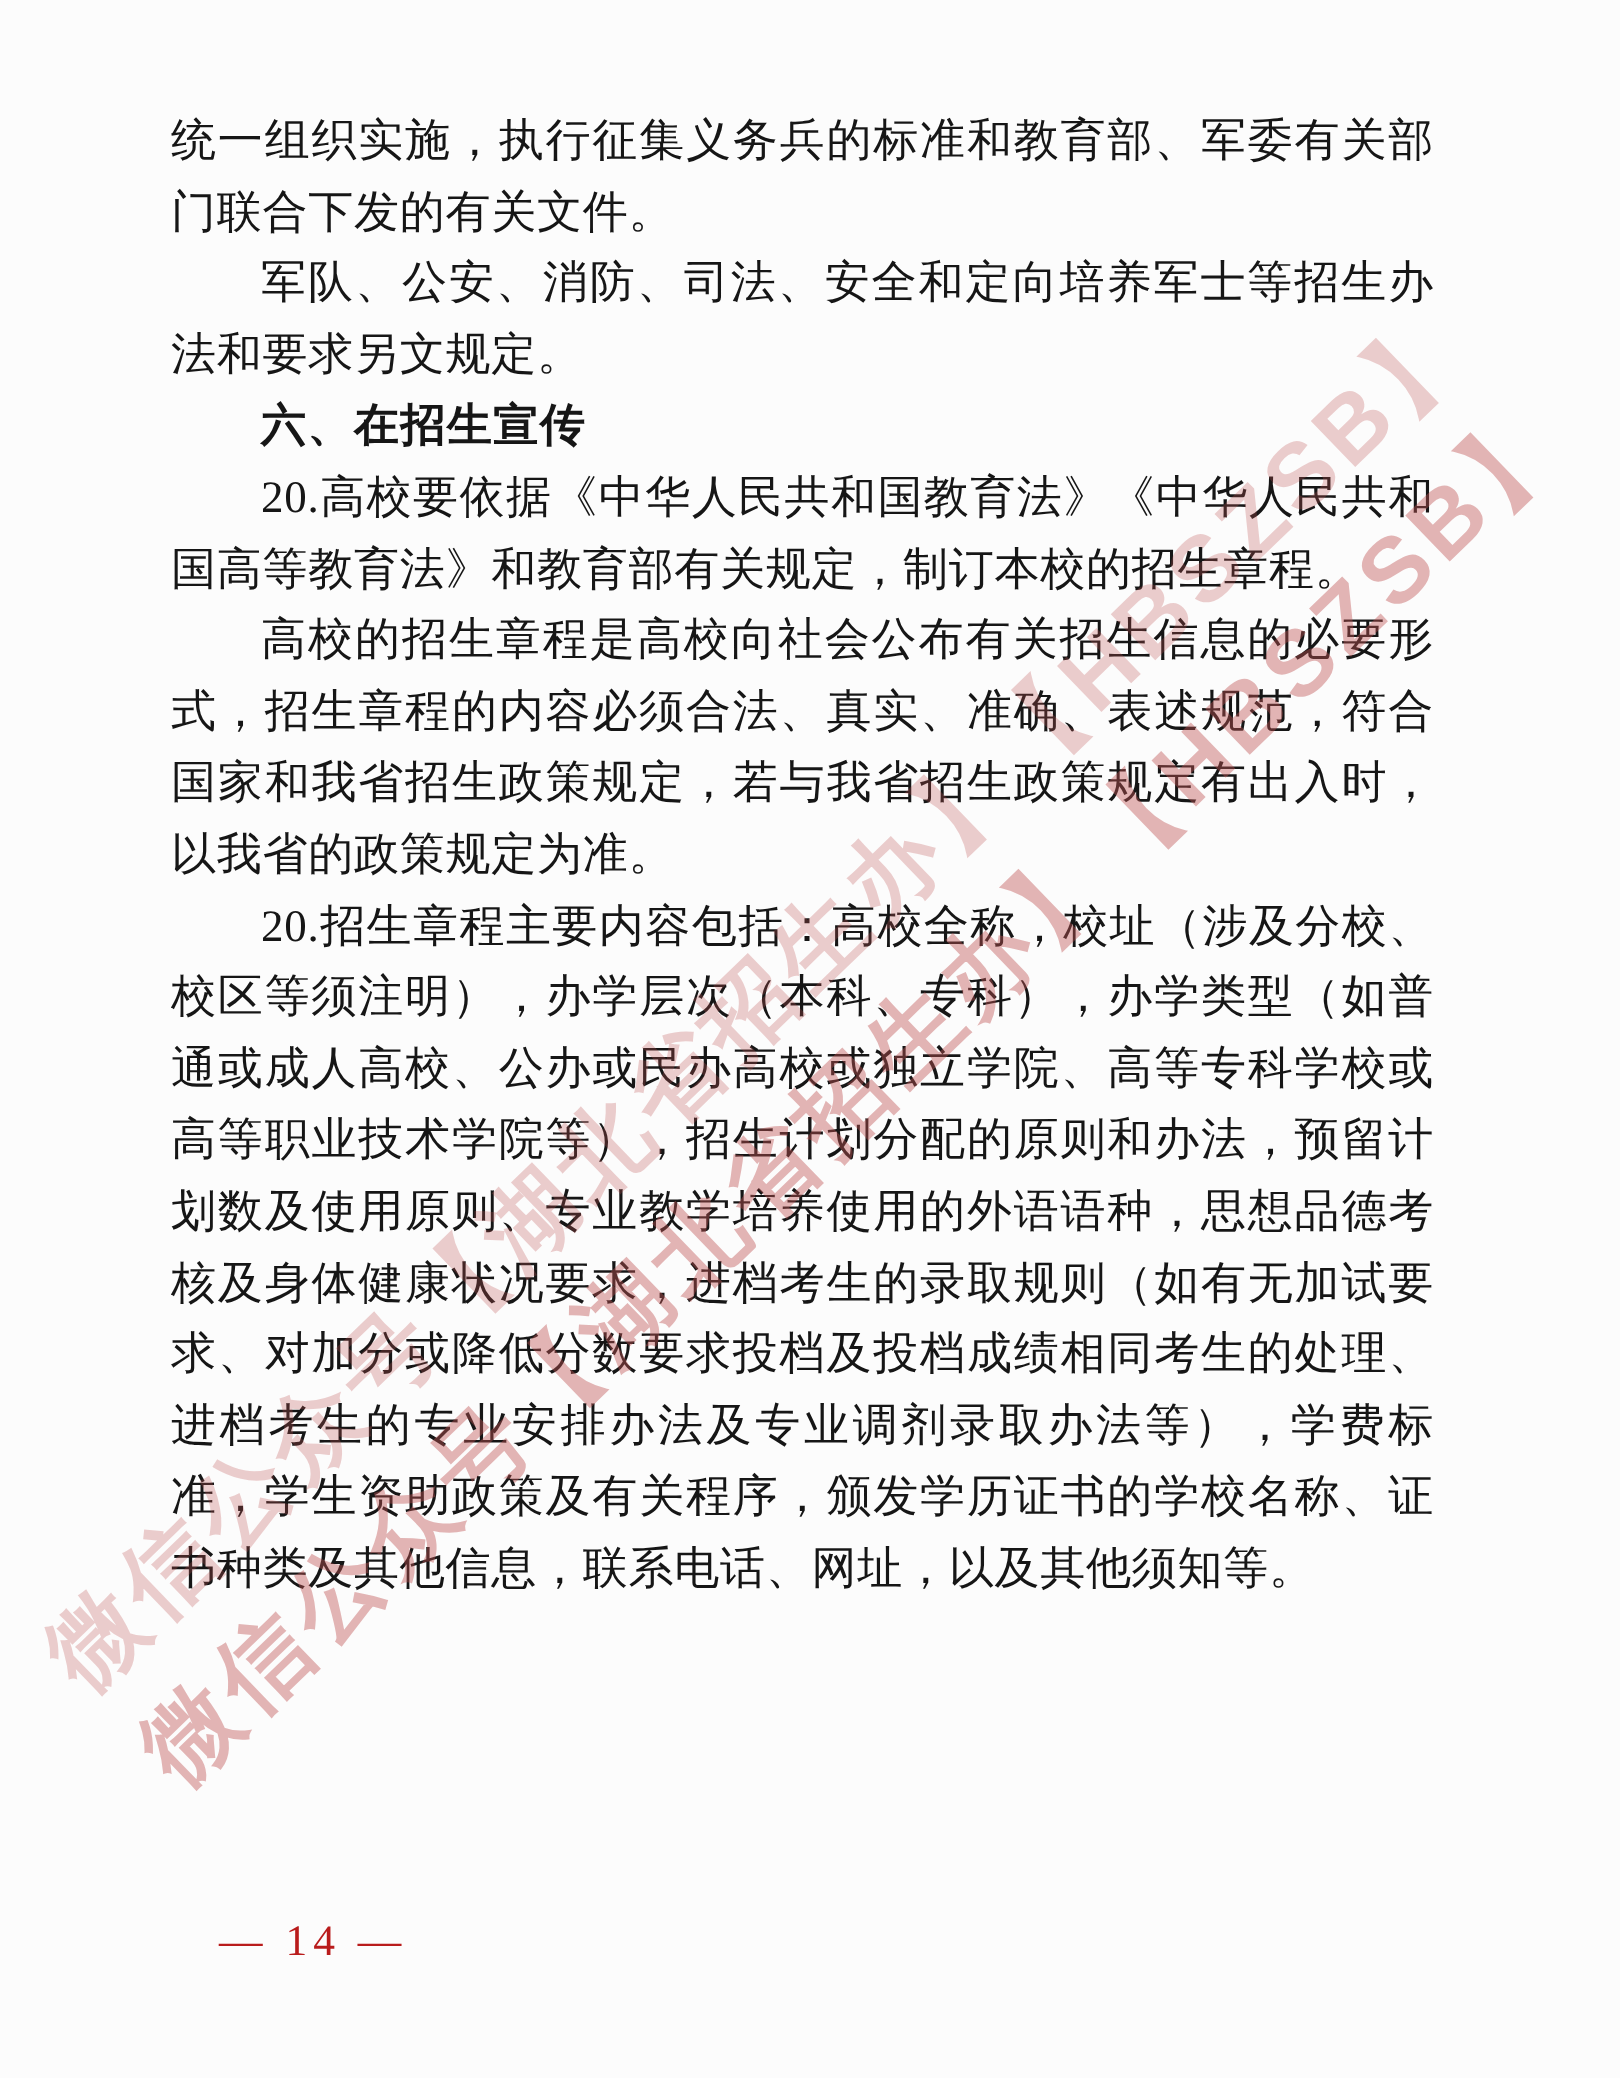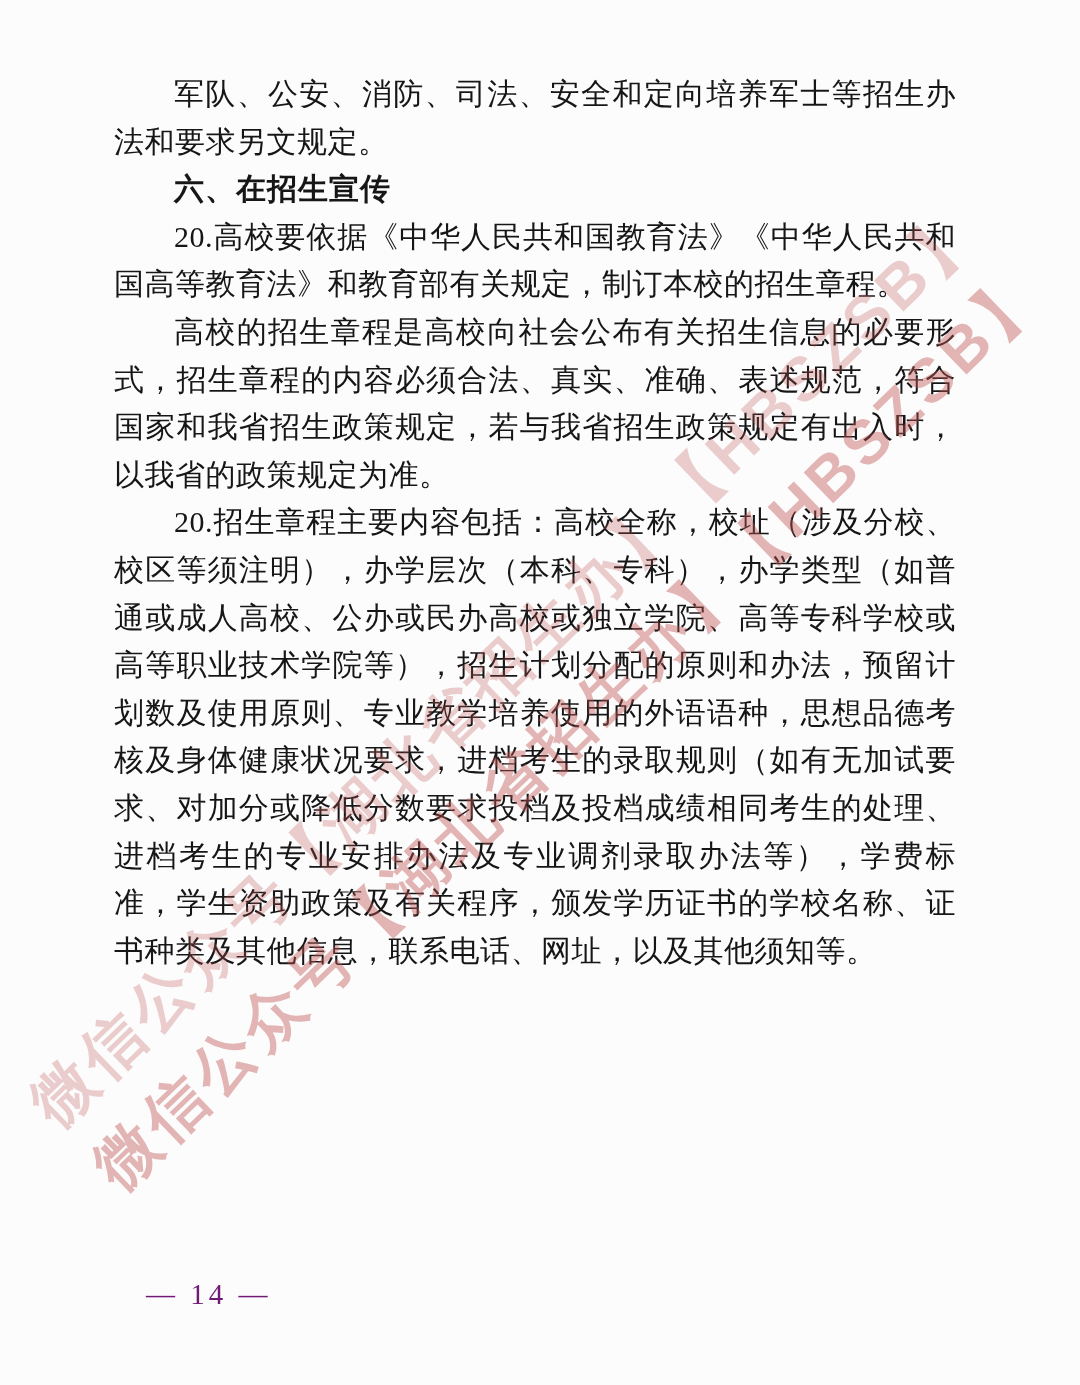--- a/index.html
+++ b/index.html
@@ -34,21 +34,21 @@
     font-weight: 700;
     font-size: 30px;
     letter-spacing: 1px;
   }
   .page-number {
     position: absolute;
     left: 146px;
     top: 1278px;
     font-size: 29px;
     letter-spacing: 4px;
-    color: #701a75;
+    color: #b91c1c;
   }
   .watermark-layer {
     position: absolute;
     inset: 0;
     overflow: hidden;
     pointer-events: none;
     z-index: 3;
   }
   .wm {
     position: absolute;
@@ -77,20 +77,21 @@
 <body>
 
 <div class="page">
 
   <div class="watermark-layer">
     <div class="wm wm-1">微信公众号【湖北省招生办】【HBSZSB】</div>
     <div class="wm wm-2">微信公众号【湖北省招生办】【HBSZSB】</div>
   </div>
 
   <div class="doc-body">
+      <p class="para body">统一组织实施，执行征集义务兵的标准和教育部、军委有关部门联合下发的有关文件。</p>
       <p class="para body indent">军队、公安、消防、司法、安全和定向培养军士等招生办法和要求另文规定。</p>
       <p class="para heading indent">六、在招生宣传</p>
       <p class="para body indent">20.高校要依据《中华人民共和国教育法》《中华人民共和国高等教育法》和教育部有关规定，制订本校的招生章程。</p>
       <p class="para body indent">高校的招生章程是高校向社会公布有关招生信息的必要形式，招生章程的内容必须合法、真实、准确、表述规范，符合国家和我省招生政策规定，若与我省招生政策规定有出入时，以我省的政策规定为准。</p>
       <p class="para body indent">20.招生章程主要内容包括：高校全称，校址（涉及分校、校区等须注明），办学层次（本科、专科），办学类型（如普通或成人高校、公办或民办高校或独立学院、高等专科学校或高等职业技术学院等），招生计划分配的原则和办法，预留计划数及使用原则、专业教学培养使用的外语语种，思想品德考核及身体健康状况要求，进档考生的录取规则（如有无加试要求、对加分或降低分数要求投档及投档成绩相同考生的处理、进档考生的专业安排办法及专业调剂录取办法等），学费标准，学生资助政策及有关程序，颁发学历证书的学校名称、证书种类及其他信息，联系电话、网址，以及其他须知等。</p>
     </div>
 
   <div class="page-number">— 14 —</div>
 
 </div>

